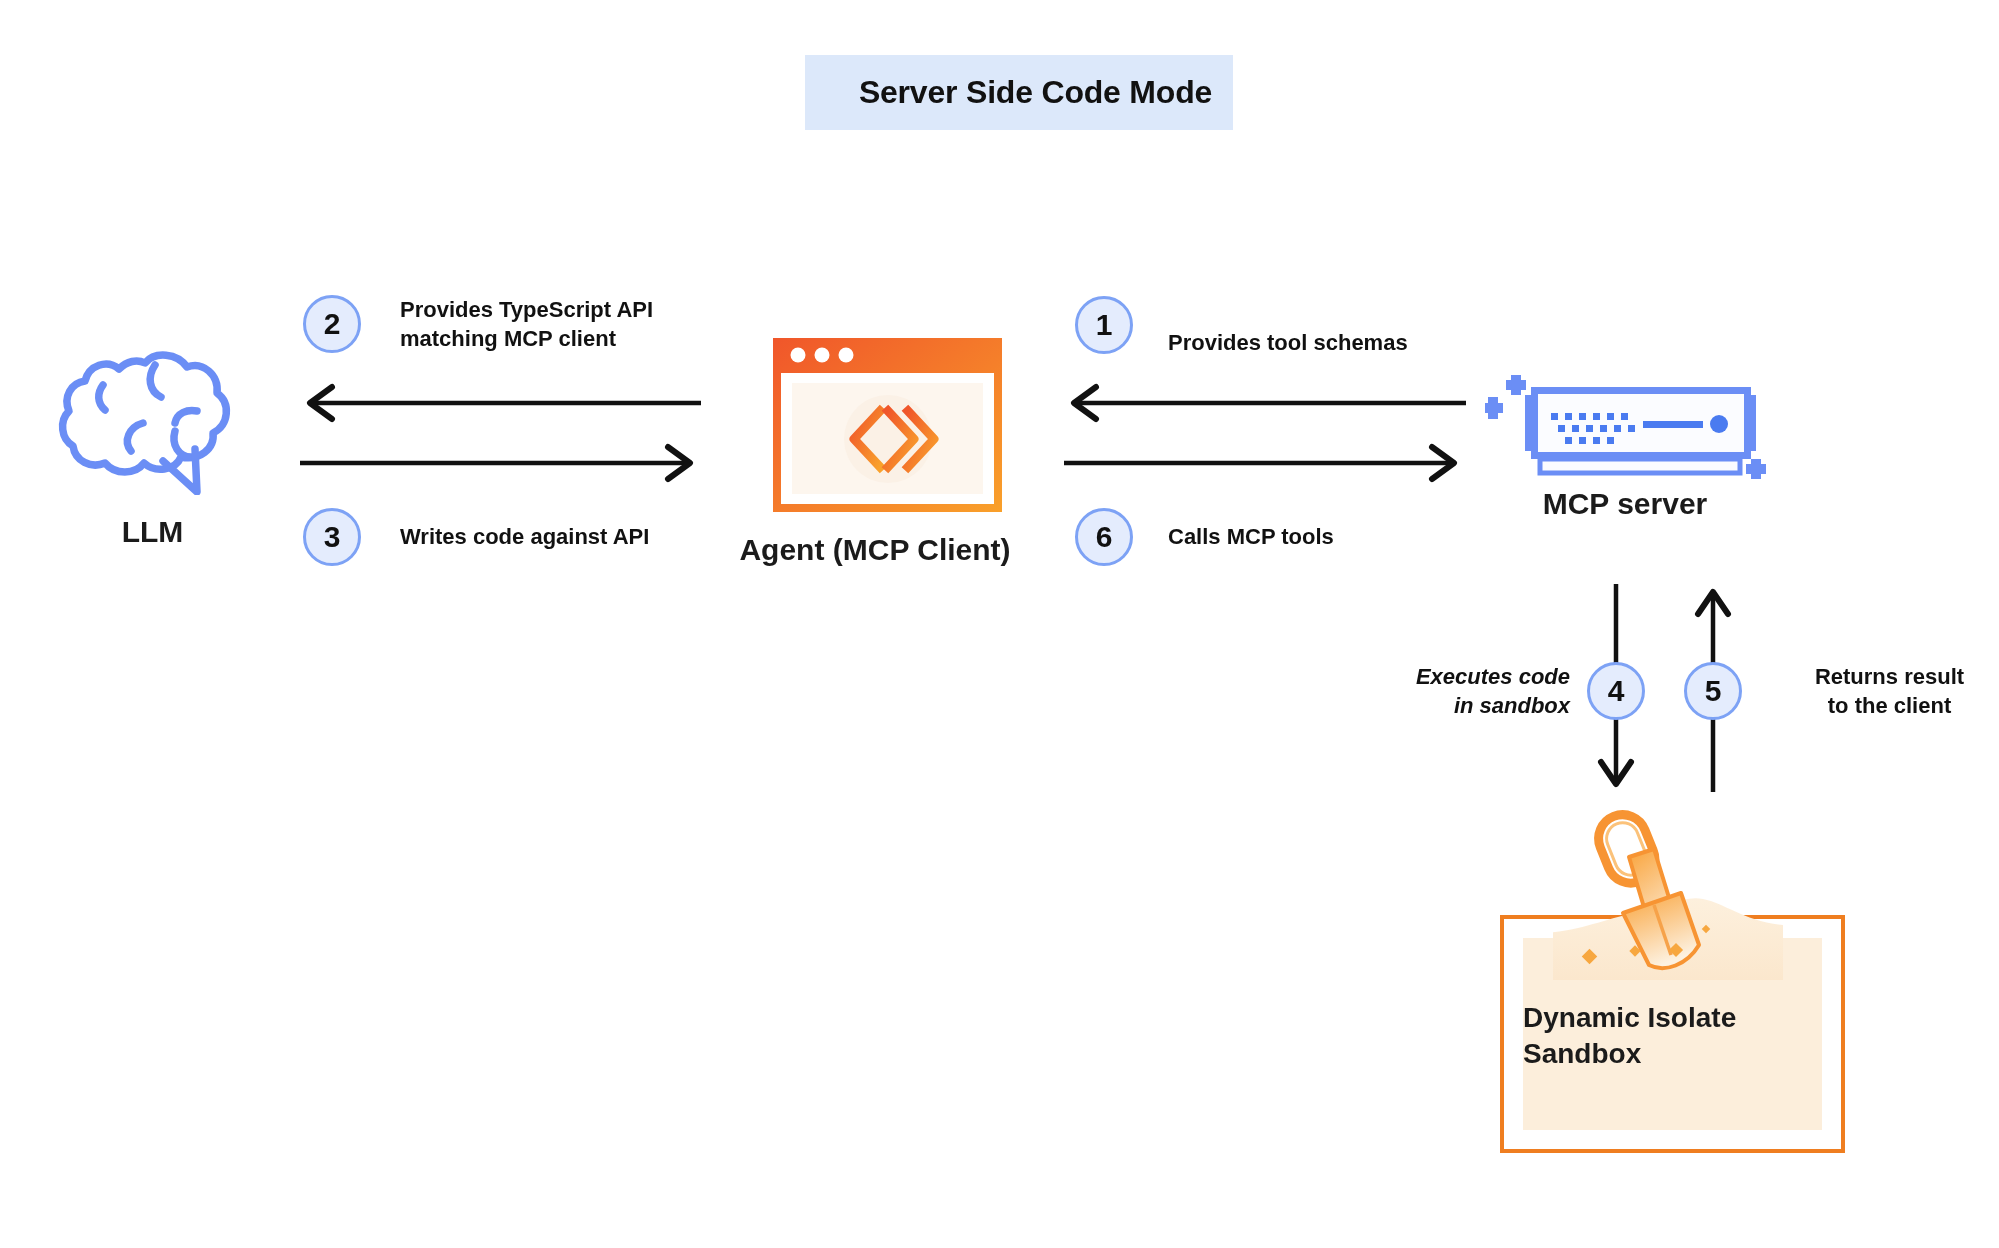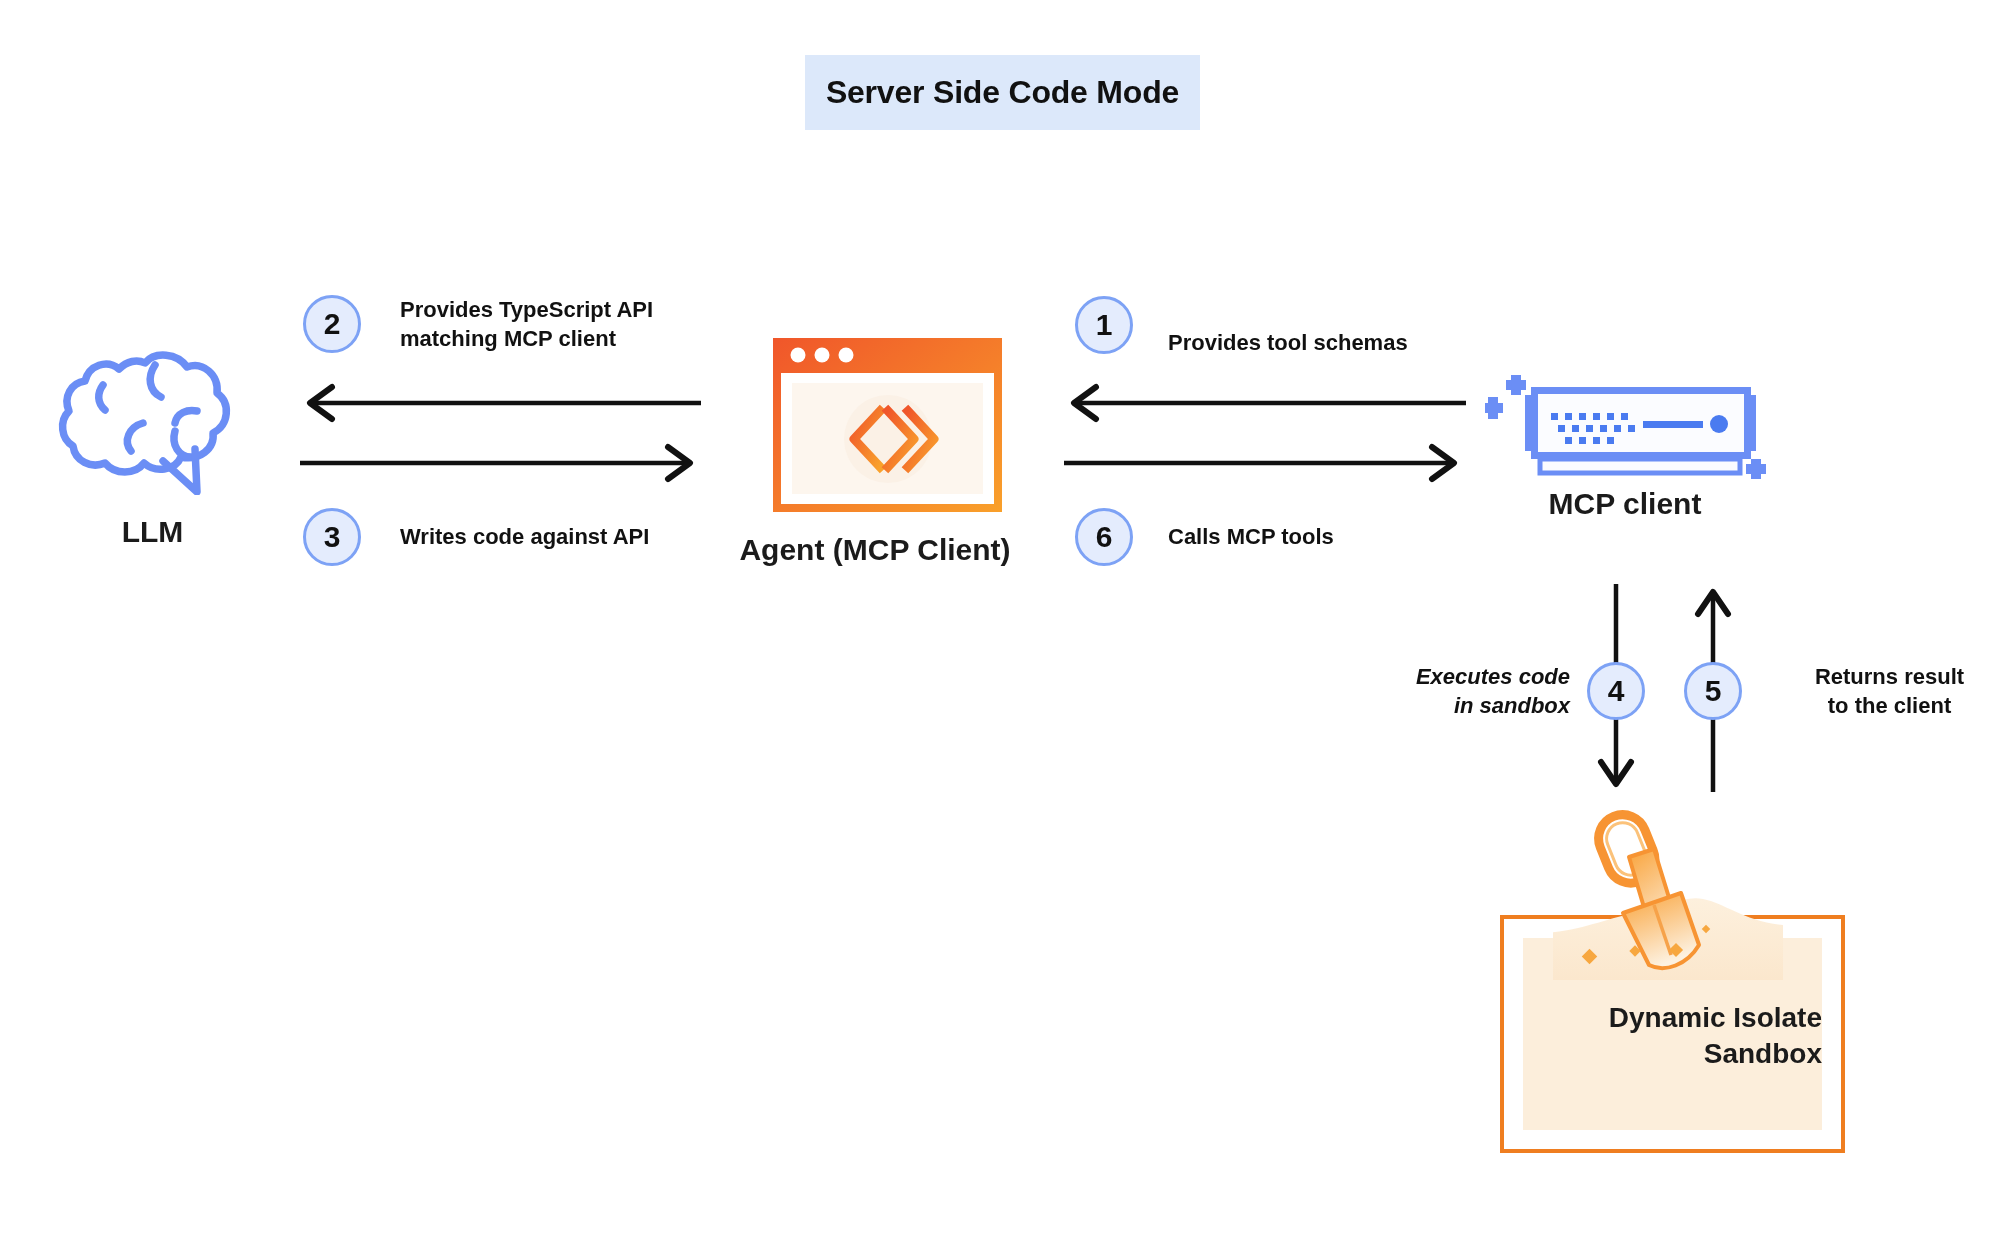--- a/index.html
+++ b/index.html
@@ -8,21 +8,21 @@
     font-family:"Liberation Sans","DejaVu Sans",sans-serif;
     color:#1a1a1a;
   }
   .abs{position:absolute;}
 
   
   #title{
     left:805px;top:55px;width:395px;height:75px;
     background:#dce8fa;
     display:flex;align-items:center;justify-content:center;
-    font-size:32px;font-weight:bold;letter-spacing:-0.2px;color:#111;
+    font-size:32px;font-weight:bold;letter-spacing:-0.2px;color:#111;padding-left:33px;
   }
 
   
   .node-label{
     font-size:30px;font-weight:bold;color:#1b1b1b;text-align:center;
     white-space:nowrap;
   }
 
   
   .badge{
@@ -44,21 +44,21 @@
   #sandbox-box{
     left:1500px;top:915px;width:345px;height:238px;
     border:4px solid #ef7e20;box-sizing:border-box;background:#fff;
   }
   #sandbox-inner{
     left:1523px;top:938px;width:299px;height:192px;
     background:#fceedb;
   }
   #sandbox-text{
     left:1523px;top:1000px;width:299px;
-    text-align:right;font-size:28px;font-weight:bold;line-height:1.28;
+    text-align:left;font-size:28px;font-weight:bold;line-height:1.28;
     color:#1b1b1b;white-space:pre-line;
   }
 </style>
 </head>
 <body>
 
 <div class="abs" id="title">Server Side Code Mode</div>
 
 <div class="abs" style="left:45px;top:345px;width:215px;height:240px;">
   <div class="abs" style="left:12px;top:0;width:190px;height:150px;">
@@ -142,21 +142,21 @@
         <rect x="80" y="82" width="7" height="7"></rect>
           <rect x="94" y="82" width="7" height="7"></rect>
         <rect x="108" y="82" width="7" height="7"></rect>
           <rect x="122" y="82" width="7" height="7"></rect>
       </g>
       <rect x="158" y="66" width="60" height="7" fill="#4a7bf0"></rect>
       <circle cx="234" cy="69" r="9" fill="#4a7bf0"></circle>
       <rect x="55" y="104" width="200" height="14" fill="#fbfcff" stroke="#6b8ef5" stroke-width="5"></rect>
     </svg>
   </div>
-  <div class="abs node-label" style="left:0;top:132px;width:300px;">MCP client</div>
+  <div class="abs node-label" style="left:0;top:132px;width:300px;">MCP server</div>
 </div>
 
 <div class="abs badge" style="left:303px;top:295px;">2</div>
 <div class="abs step-text" style="left:400px;top:295px;width:320px;">Provides TypeScript API
 matching MCP client</div>
 <div class="abs arrow" style="left:298px;top:385px;">
   <svg width="405" height="36" viewBox="0 0 405 36">
     <line x1="14" y1="18" x2="403" y2="18" stroke="#111" stroke-width="4.5"></line>
     <polyline points="34,2 12,18 34,34" fill="none" stroke="#111" stroke-width="6" stroke-linecap="round" stroke-linejoin="round"></polyline>
   </svg>

